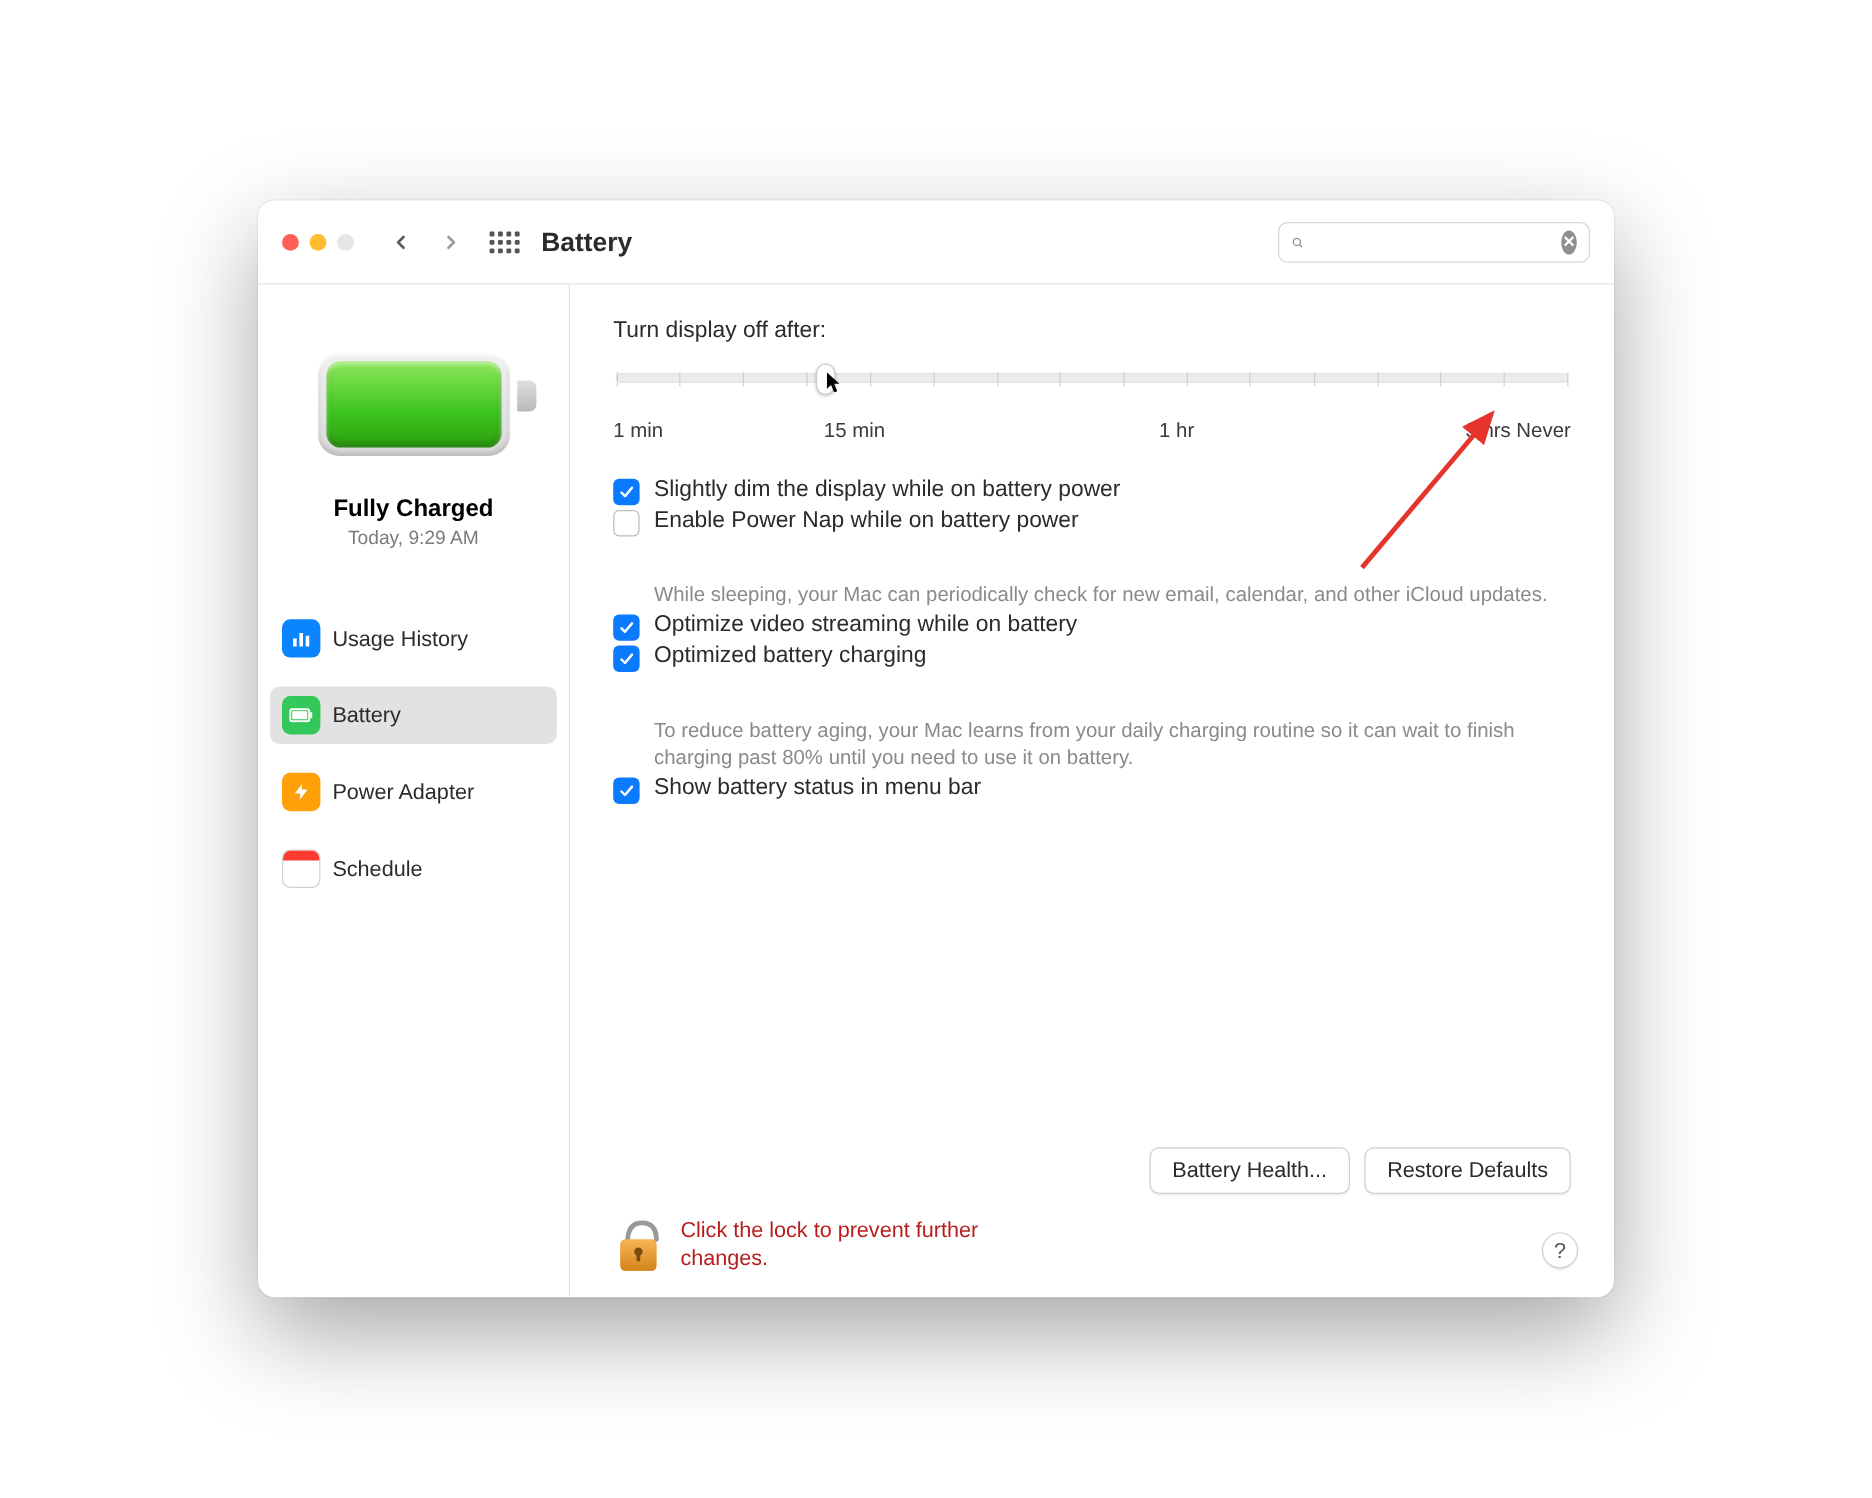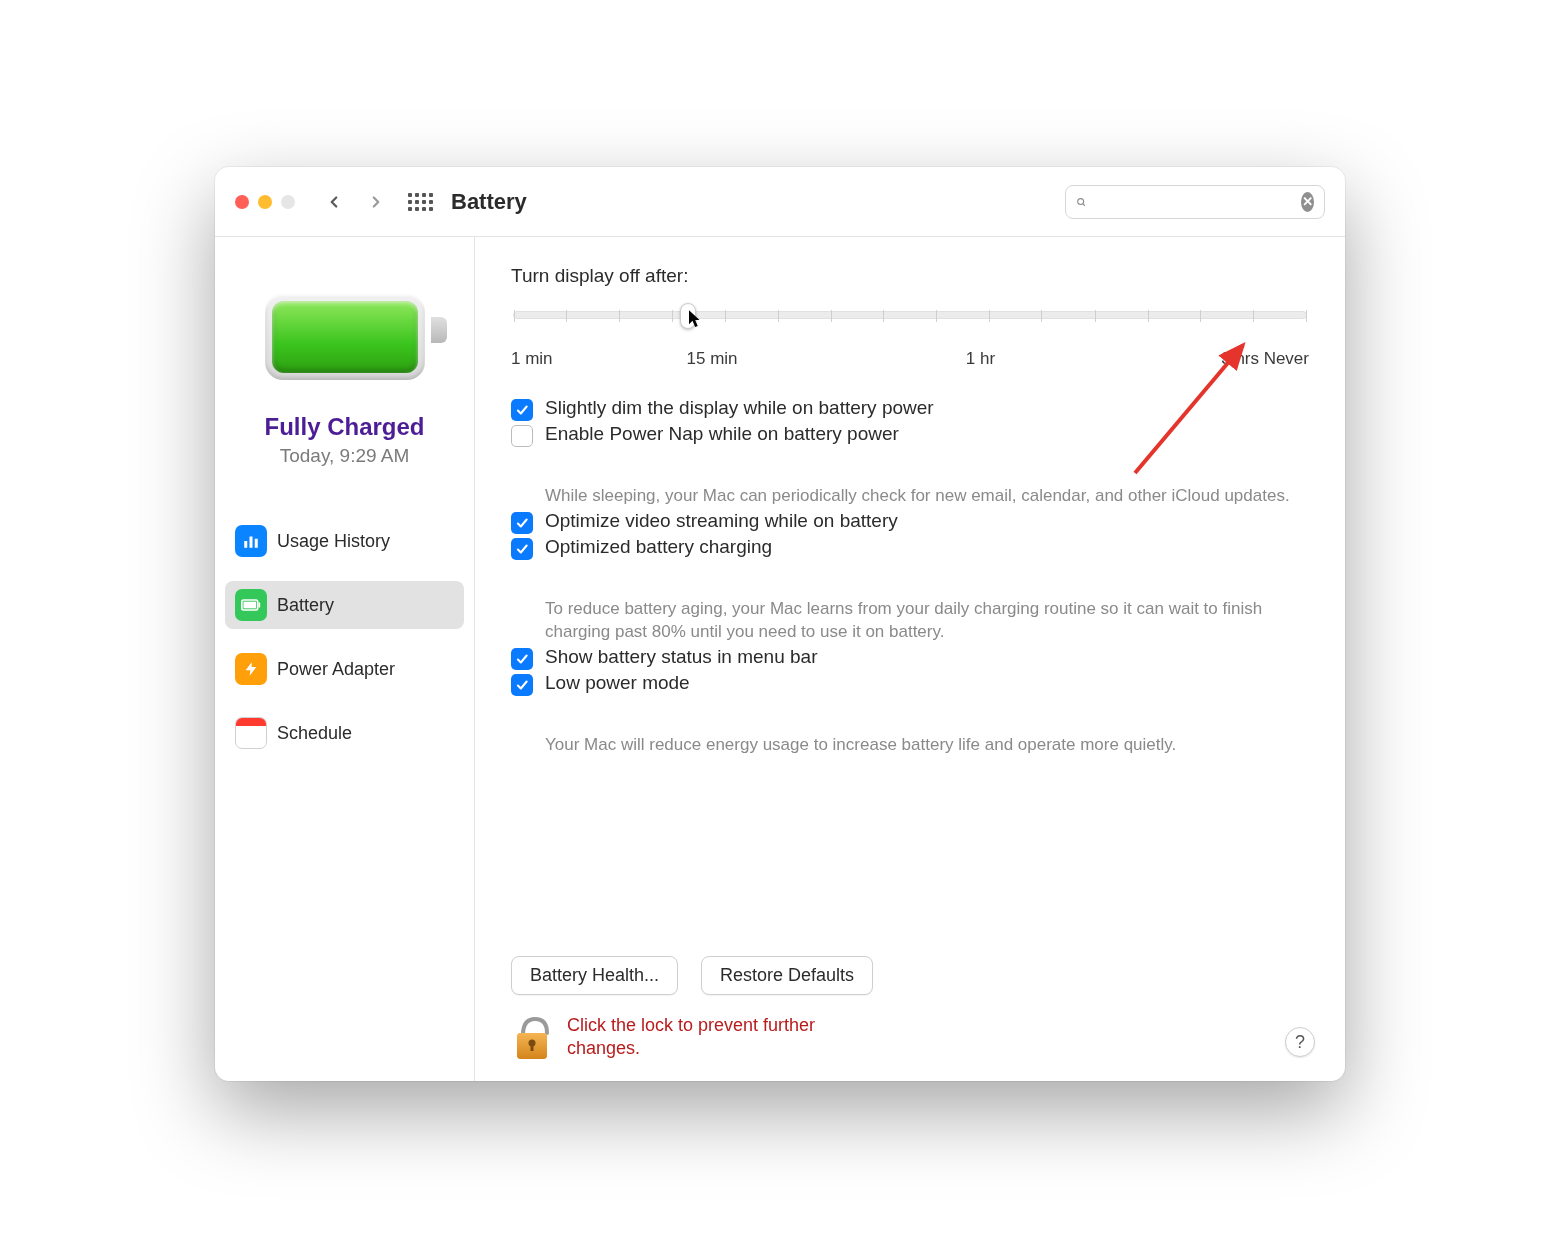--- a/index.html
+++ b/index.html
@@ -82,22 +82,22 @@
 .bfill {
   width: 100%; height: 100%; border-radius: 12px;
   background: linear-gradient(180deg, #8fe85b 0%, #3bc41e 60%, #2da010 100%);
   box-shadow: inset 0 2px 4px rgba(255,255,255,0.6), inset 0 -3px 6px rgba(0,0,0,0.25);
 }
 .bcap {
   position: absolute; right: -12px; top: 30px; width: 16px; height: 26px;
   background: linear-gradient(180deg, #e0e0e0, #b8b8b8);
   border-radius: 0 6px 6px 0;
 }
-.status-title { font-size: 24px; font-weight: 700; color: #4c1d95; margin-top: 6px; }
-.status-sub { font-size: 19px; color: #7b7b7b; margin-top: 4px; }
+.status-title { font-size: 20px; font-weight: 700; color: #000000; margin-top: 6px; }
+.status-sub { font-size: 16px; color: #7b7b7b; margin-top: 4px; }
 .sidenav { width: 100%; margin-top: 50px; display: flex; flex-direction: column; gap: 16px; }
 .sideitem {
   display: flex; align-items: center; gap: 10px;
   padding: 8px 10px; border-radius: 8px; font-size: 18px; color: #2b2b2b;
 }
 .sideitem.selected { background: #e2e2e2; }
 .sideicon {
   width: 32px; height: 32px; border-radius: 7px;
   display: flex; align-items: center; justify-content: center;
   color: #fff; flex-shrink: 0;
@@ -138,21 +138,21 @@
   margin-top: 2px;
 }
 .cb.checked { background: #0a7aff; }
 .cb.unchecked { background: #fff; border: 1px solid #bcbcbc; }
 .cb.checked svg { stroke: #fff; }
 .opt-body { display: flex; flex-direction: column; gap: 4px; }
 .opt-label { font-size: 19px; color: #2b2b2b; }
 .opt-desc { font-size: 17px; color: #8a8a8a; line-height: 1.35; margin-top: 36px; }
 
 .footer { margin-top: auto; }
-.btnrow { display: flex; justify-content: flex-start; gap: 23px; margin-bottom: 18px; }
+.btnrow { display: flex; justify-content: flex-end; gap: 12px; margin-bottom: 18px; }
 .macbtn {
   background: #fff; border: 1px solid #cfcfcf; border-radius: 8px;
   padding: 8px 18px; font-size: 18px; color: #2b2b2b;
   box-shadow: 0 1px 1px rgba(0,0,0,0.05);
 }
 .lockrow { display: flex; align-items: center; gap: 14px; }
 .lockicon { width: 42px; height: 48px; position: relative; }
 .locktext { font-size: 18px; color: #b91c1c; line-height: 1.3; max-width: 250px; }
 .helpbtn {
   position: absolute; right: 30px; bottom: 24px;
@@ -337,31 +337,20 @@
         <div class="opt">
           <div class="cb checked">
             <svg width="14" height="14" viewBox="0 0 24 24" fill="none" stroke-width="3.5" stroke-linecap="round" stroke-linejoin="round">
                 <polyline points="5 13 10 18 20 6"></polyline>
               </svg>
           </div>
           <div class="opt-body">
             <div class="opt-label">Show battery status in menu bar</div>
           </div>
         </div>
-        <div class="opt">
-          <div class="cb checked">
-            <svg width="14" height="14" viewBox="0 0 24 24" fill="none" stroke-width="3.5" stroke-linecap="round" stroke-linejoin="round">
-                <polyline points="5 13 10 18 20 6"></polyline>
-              </svg>
-          </div>
-          <div class="opt-body">
-            <div class="opt-label">Low power mode</div>
-            <div class="opt-desc">Your Mac will reduce energy usage to increase battery life and operate more quietly.</div>
-          </div>
-        </div>
       </div>
 
       <svg class="arrow" style="left:640px; top:96px;" width="150" height="150">
         <defs>
           <marker id="ah" markerWidth="8" markerHeight="8" refX="6" refY="3" orient="auto">
             <path d="M0,0 L7,3 L0,6 Z" fill="#e4342b"></path>
           </marker>
         </defs>
         <line x1="20" y1="140" x2="128" y2="12" stroke="#e4342b" stroke-width="4" marker-end="url(#ah)"></line>
       </svg>

